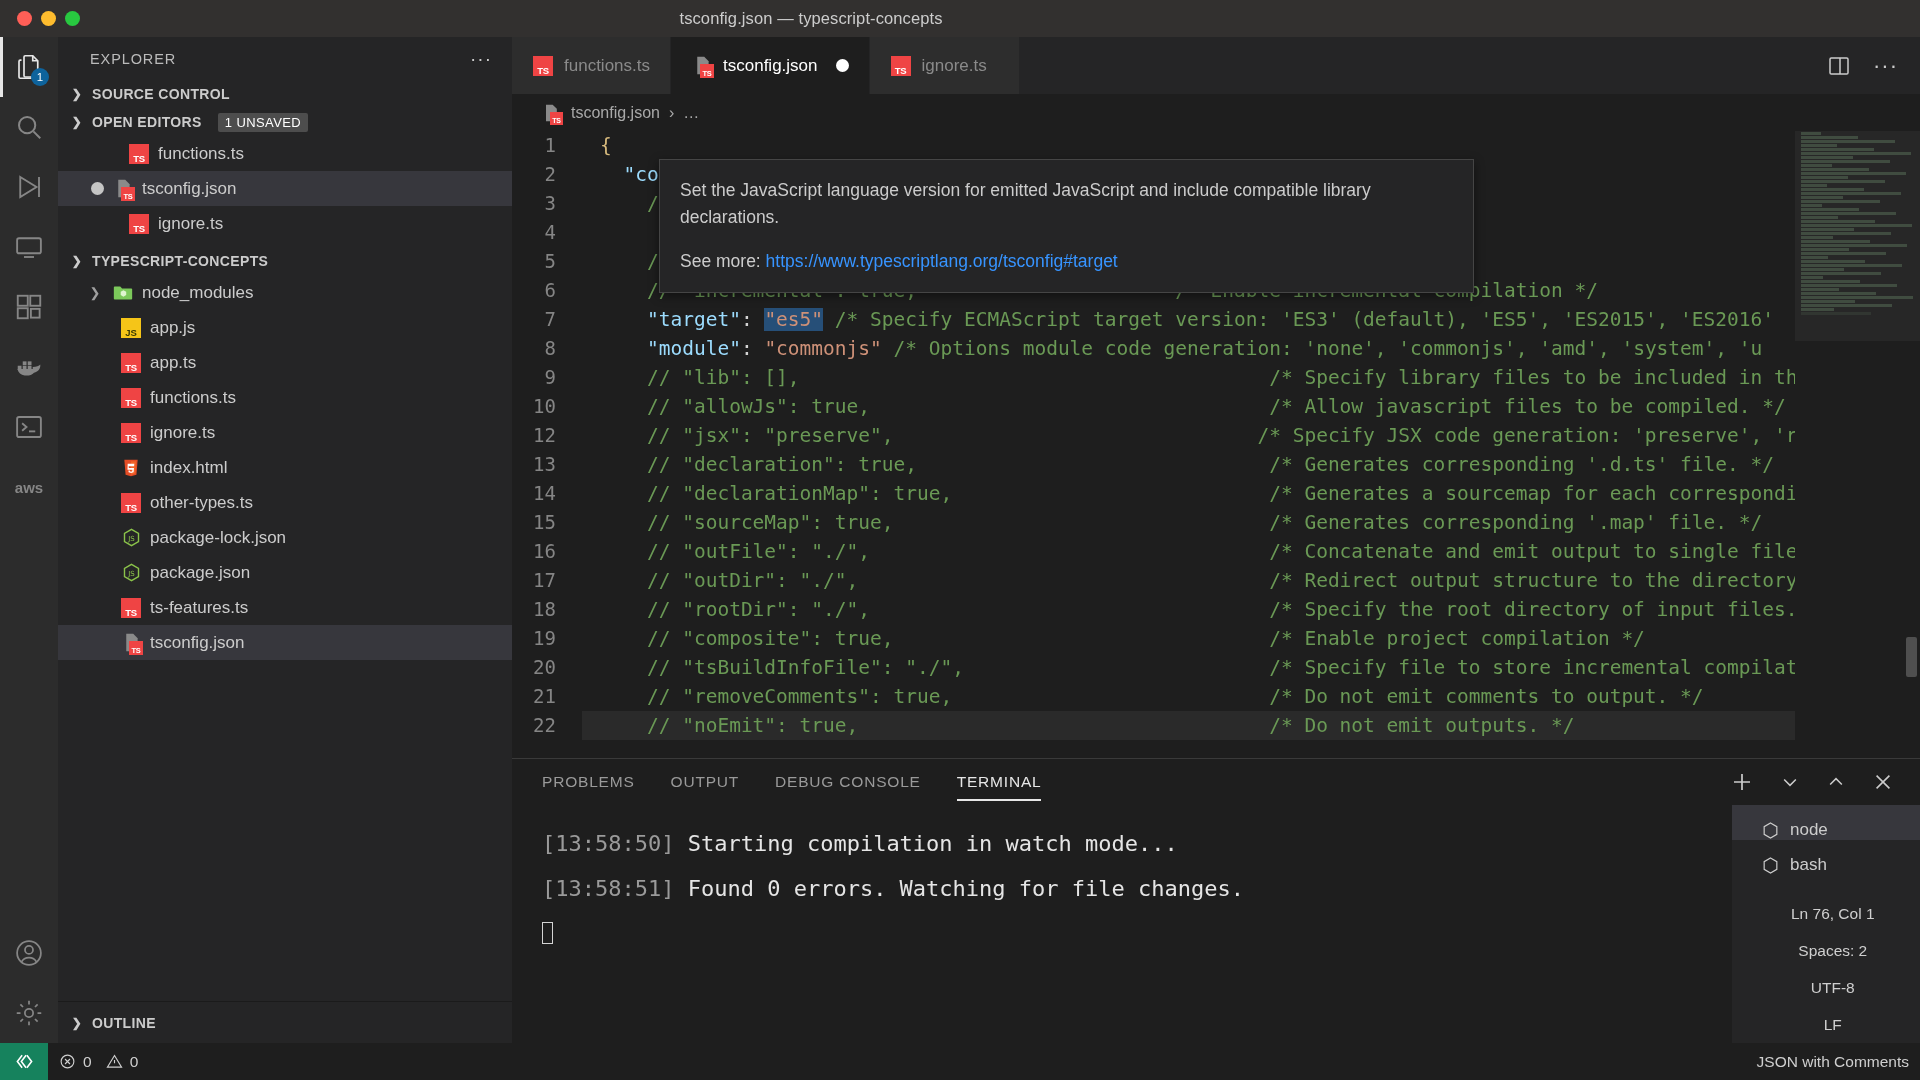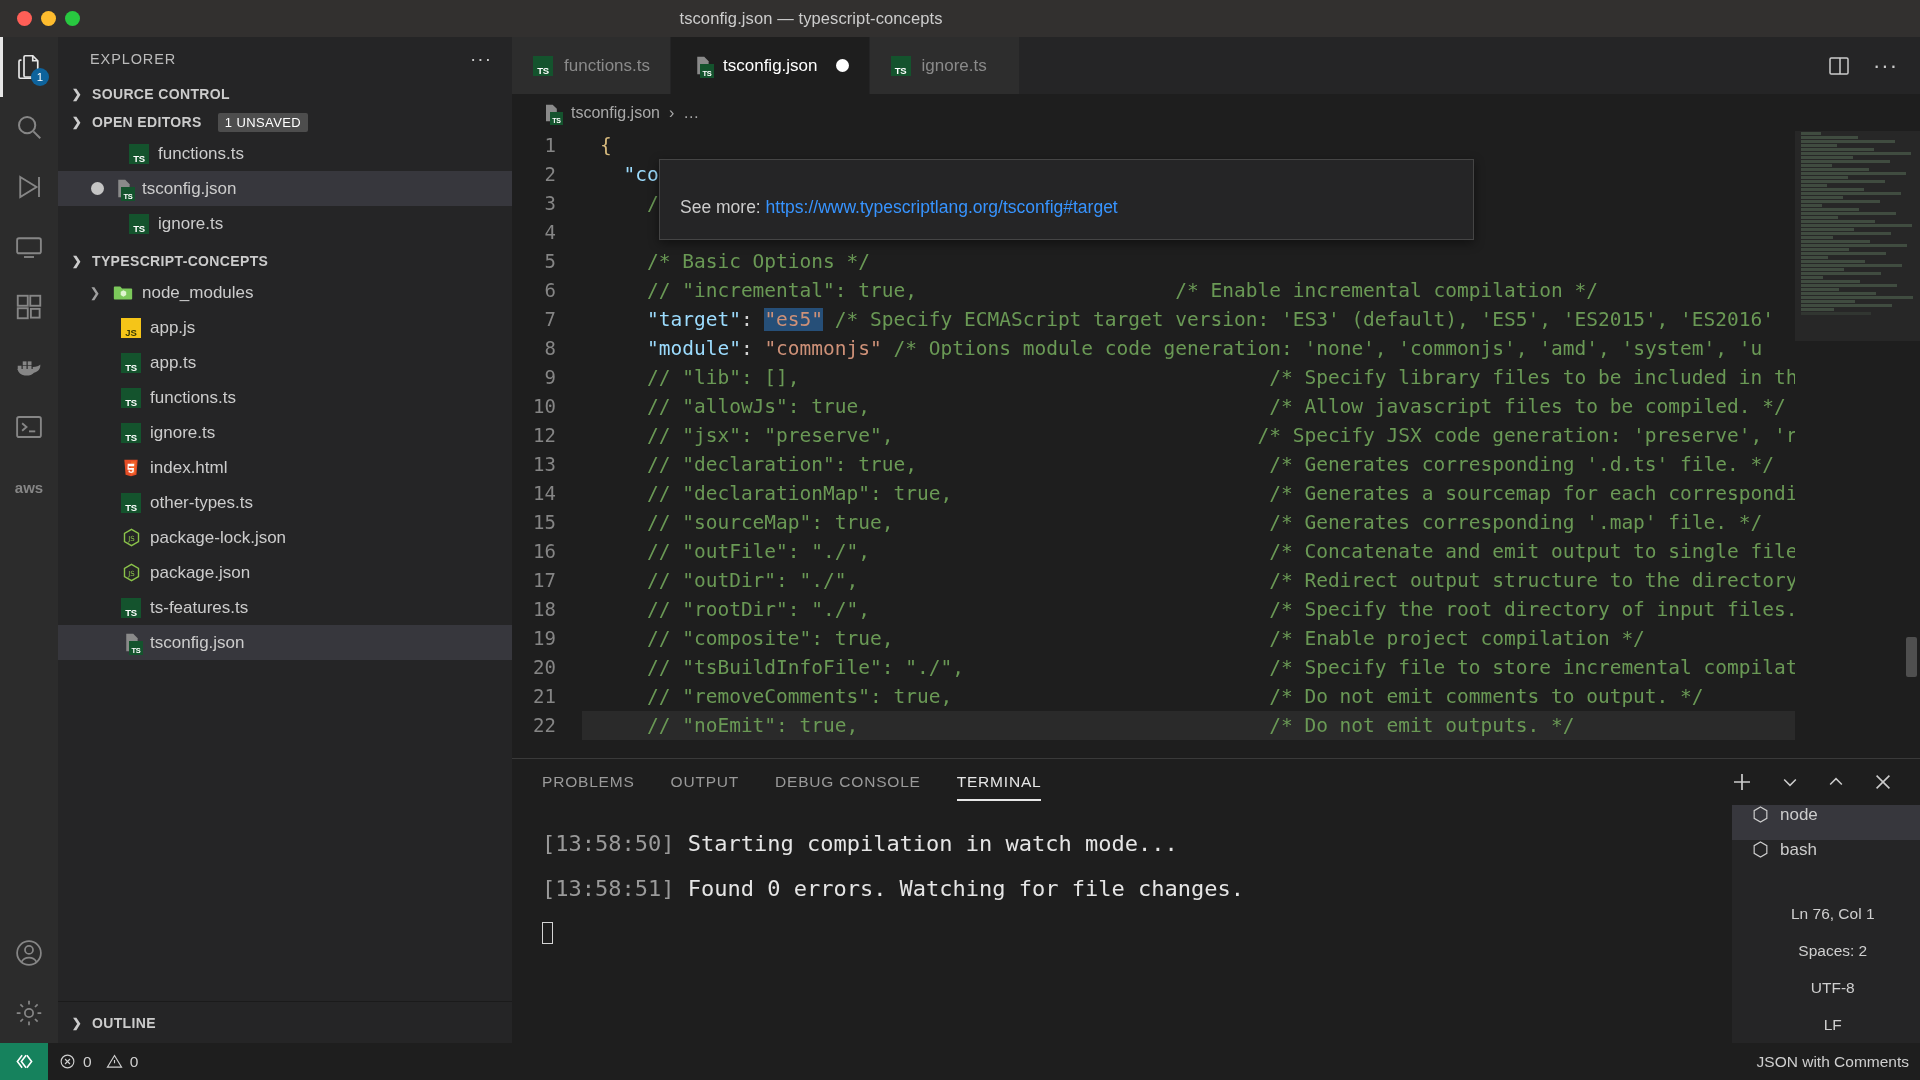--- a/index.html
+++ b/index.html
@@ -70,21 +70,21 @@
     padding: 2px 7px; border-radius: 2px; letter-spacing: .4px;
   }
   .row {
     height: 35px; display: flex; align-items: center; gap: 8px;
     font-size: 17px; color: #cccccc; padding-right: 10px;
   }
   .row.selected { background: #37373d; }
   .row .dot { width: 13px; height: 13px; border-radius: 50%; background: #c5c5c5; flex: none; }
   .ficon { width: 22px; height: 22px; flex: none; display:flex; align-items:center; justify-content:center; }
   .ts-badge {
-    width: 20px; height: 20px; background: #14532d; color: #fff;
+    width: 20px; height: 20px; background: #ef4444; color: #fff;
     font-size: 9.5px; font-weight: bold; display: flex; align-items: flex-end;
     justify-content: center; line-height: 11px; letter-spacing: -.3px;
   }
   .js-badge {
     width: 20px; height: 20px; background: #f5c518; color: #3a3a00;
     font-size: 9.5px; font-weight: bold; display: flex; align-items: flex-end;
     justify-content: center; line-height: 11px;
   }
   #outline-sect {
     margin-top: auto; border-top: 1px solid #1b1b1b;
@@ -167,21 +167,21 @@
   #term-body {
     padding: 16px 0 0 30px; font-family: "DejaVu Sans Mono", monospace;
     font-size: 22px; line-height: 45px; color: #e5e5e5;
   }
   #term-body .ts { color: #9a9a9a; }
   .cursor-block { display:inline-block; width: 11px; height: 22px; border: 1.5px solid #d4d4d4; vertical-align: -3px;}
   #term-list {
     position: absolute; right: 0; top: 46px; width: 188px; height: 239px;
     background: #252526;
   }
-  .tli { height: 35px; display: flex; align-items: flex-start; gap: 10px; padding-left: 19px; font-size: 17px; color: #cccccc; }
+  .tli { height: 35px; display: flex; align-items: flex-end; gap: 10px; padding-left: 29px; font-size: 17px; color: #cccccc; }
   .tli.active { background: #37373d; }
 
   
   #statusbar {
     position: absolute; left: 0; bottom: 0; width: 1920px; height: 37px;
     background: #1e1e1e; display: flex; align-items: center;
     font-size: 15.5px; color: #cfcfcf;
   }
   #statusbar .remote {
     background: #16825d; width: 48px; height: 37px; display: flex; align-items: center; justify-content: center;
@@ -545,20 +545,21 @@
       <div class="mmline" style="width: 75px;"></div>
       <div class="mmline" style="width: 112px;"></div>
       <div class="mmline" style="width: 54px;"></div>
       <div class="mmline" style="width: 91px;"></div>
       <div class="mmline" style="width: 33px;"></div>
       <div class="mmline" style="width: 70px; opacity: 0.3;"></div>
     </div>
   <div id="scrollthumb"></div>
 
   <div id="tooltip">
+    <div>Set the JavaScript language version for emitted JavaScript and include compatible library declarations.</div>
     <div class="seemore">
       <span>See more:</span>
       <span class="link">https://www.typescriptlang.org/tsconfig#target</span>
     </div>
   </div>
 </div>
 
 <div id="panel">
   <div id="panel-tabs">
     <div class="ptab">

